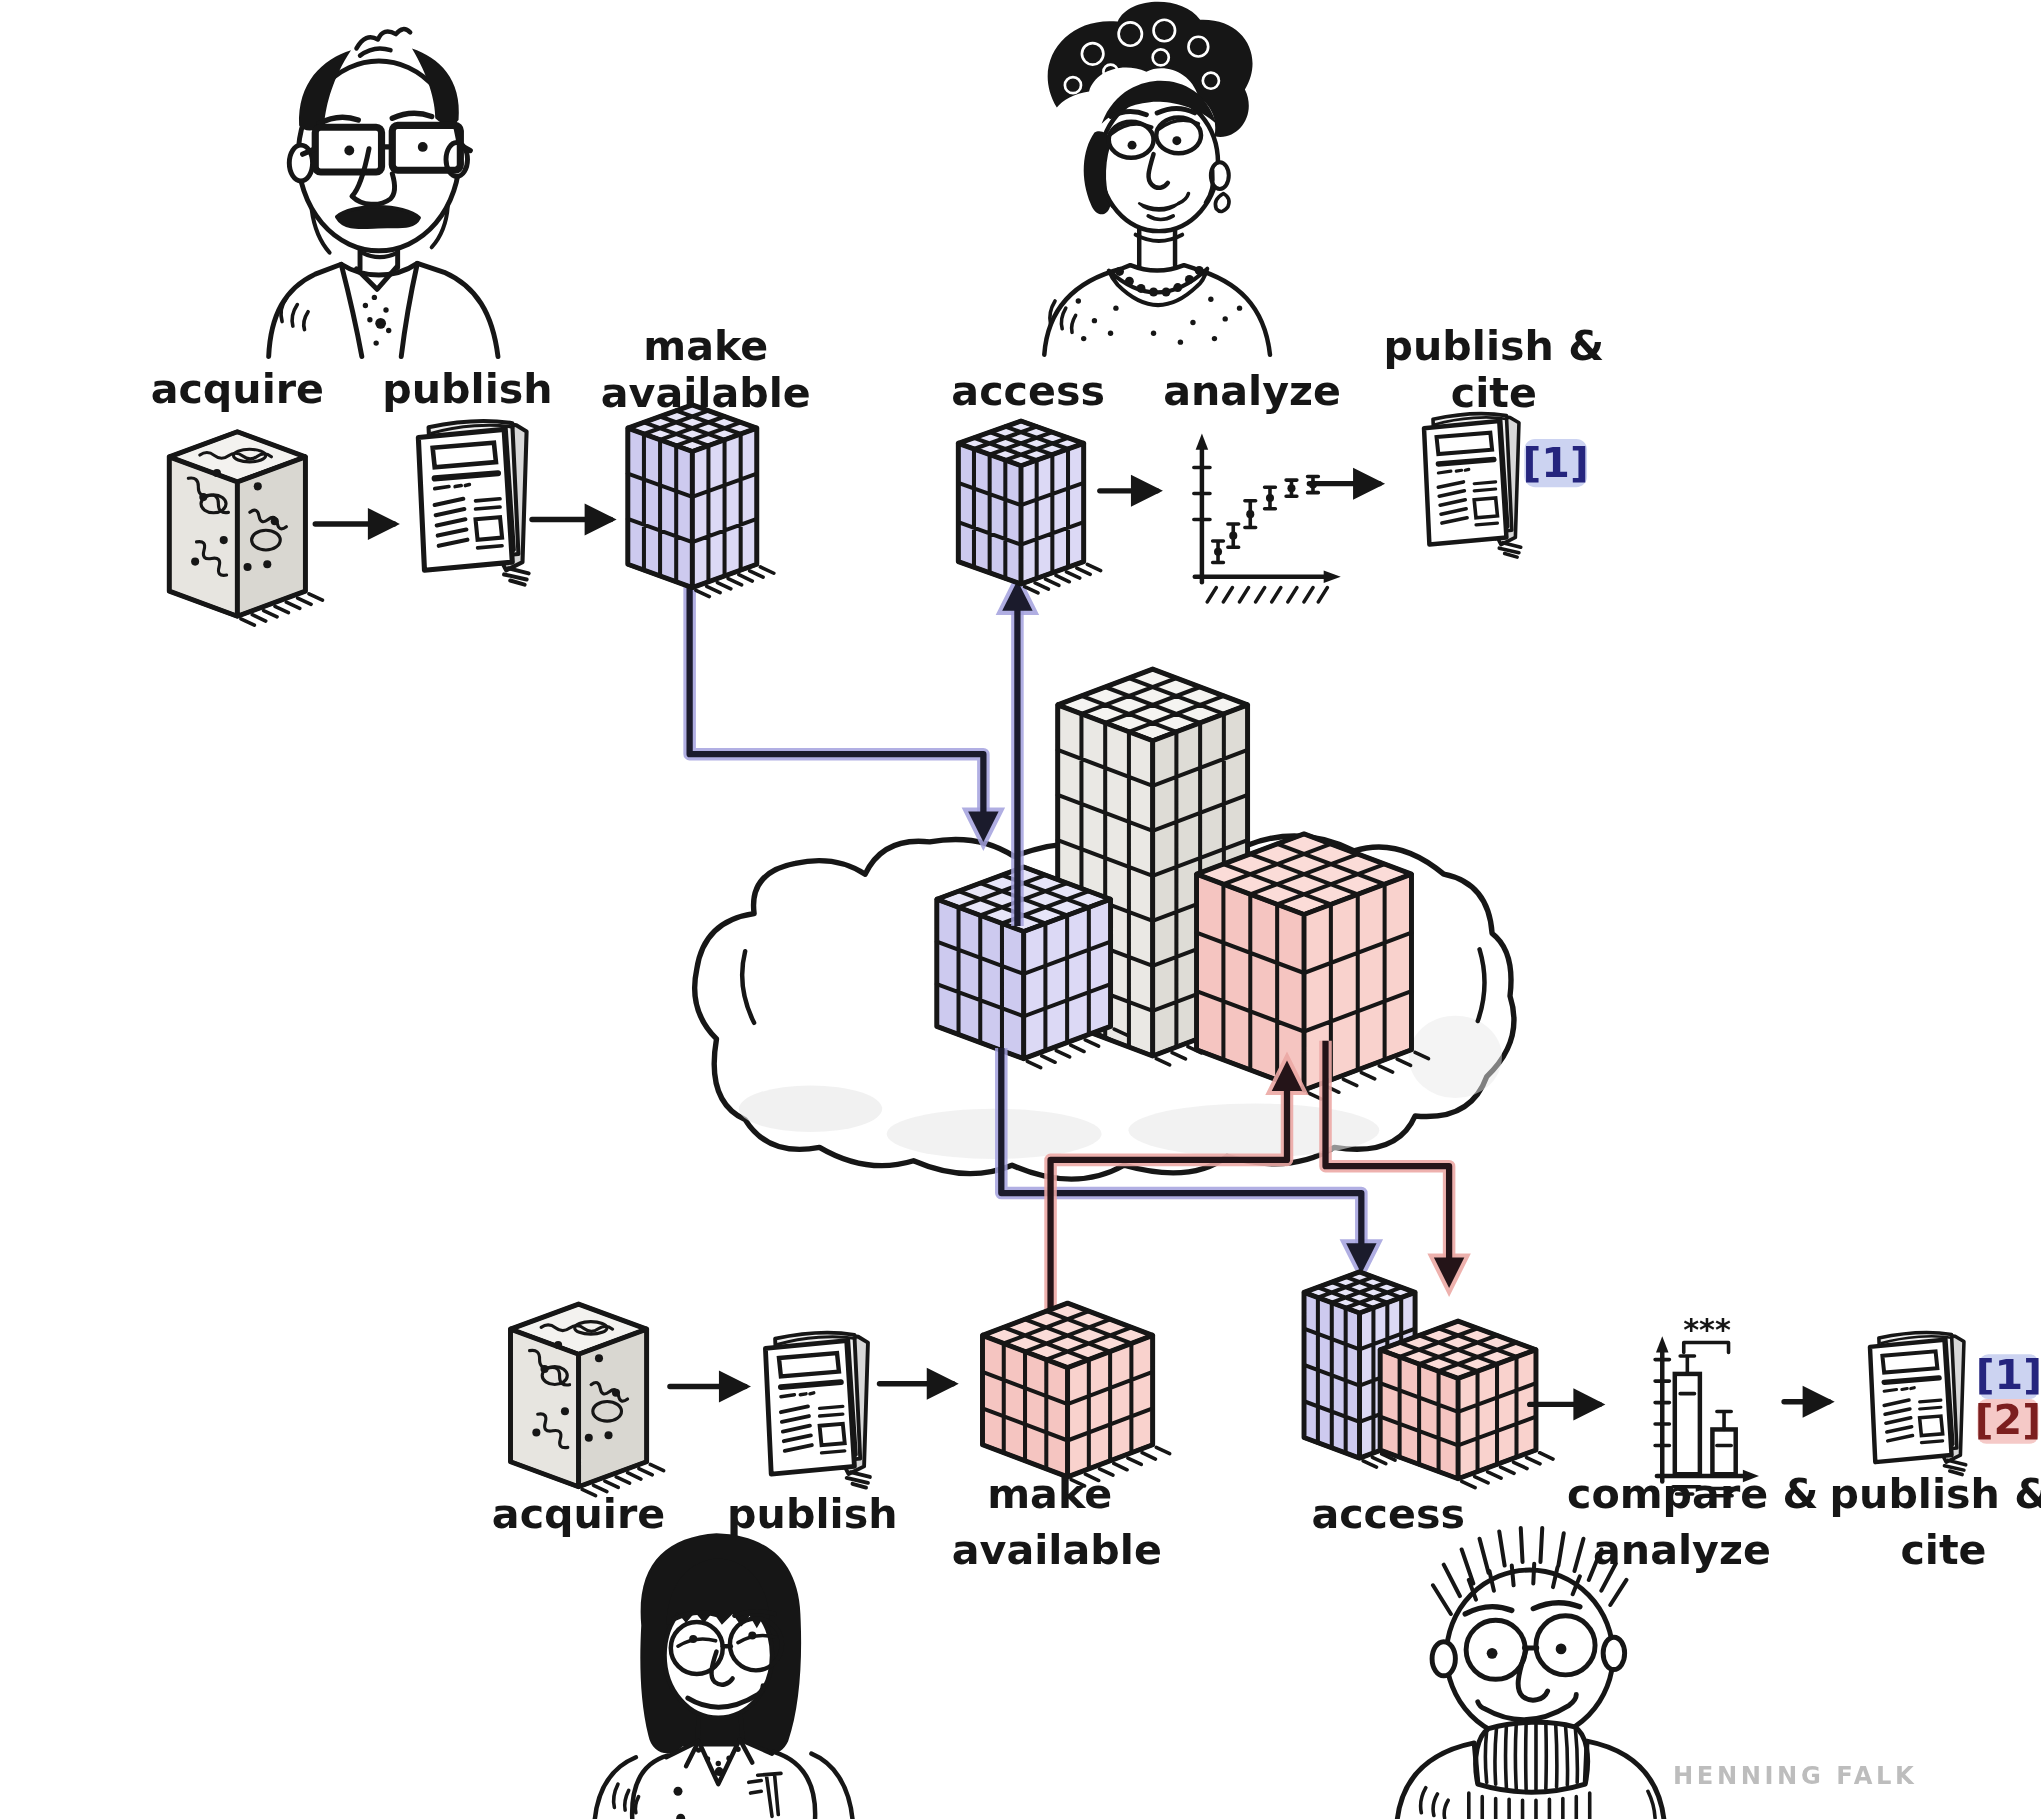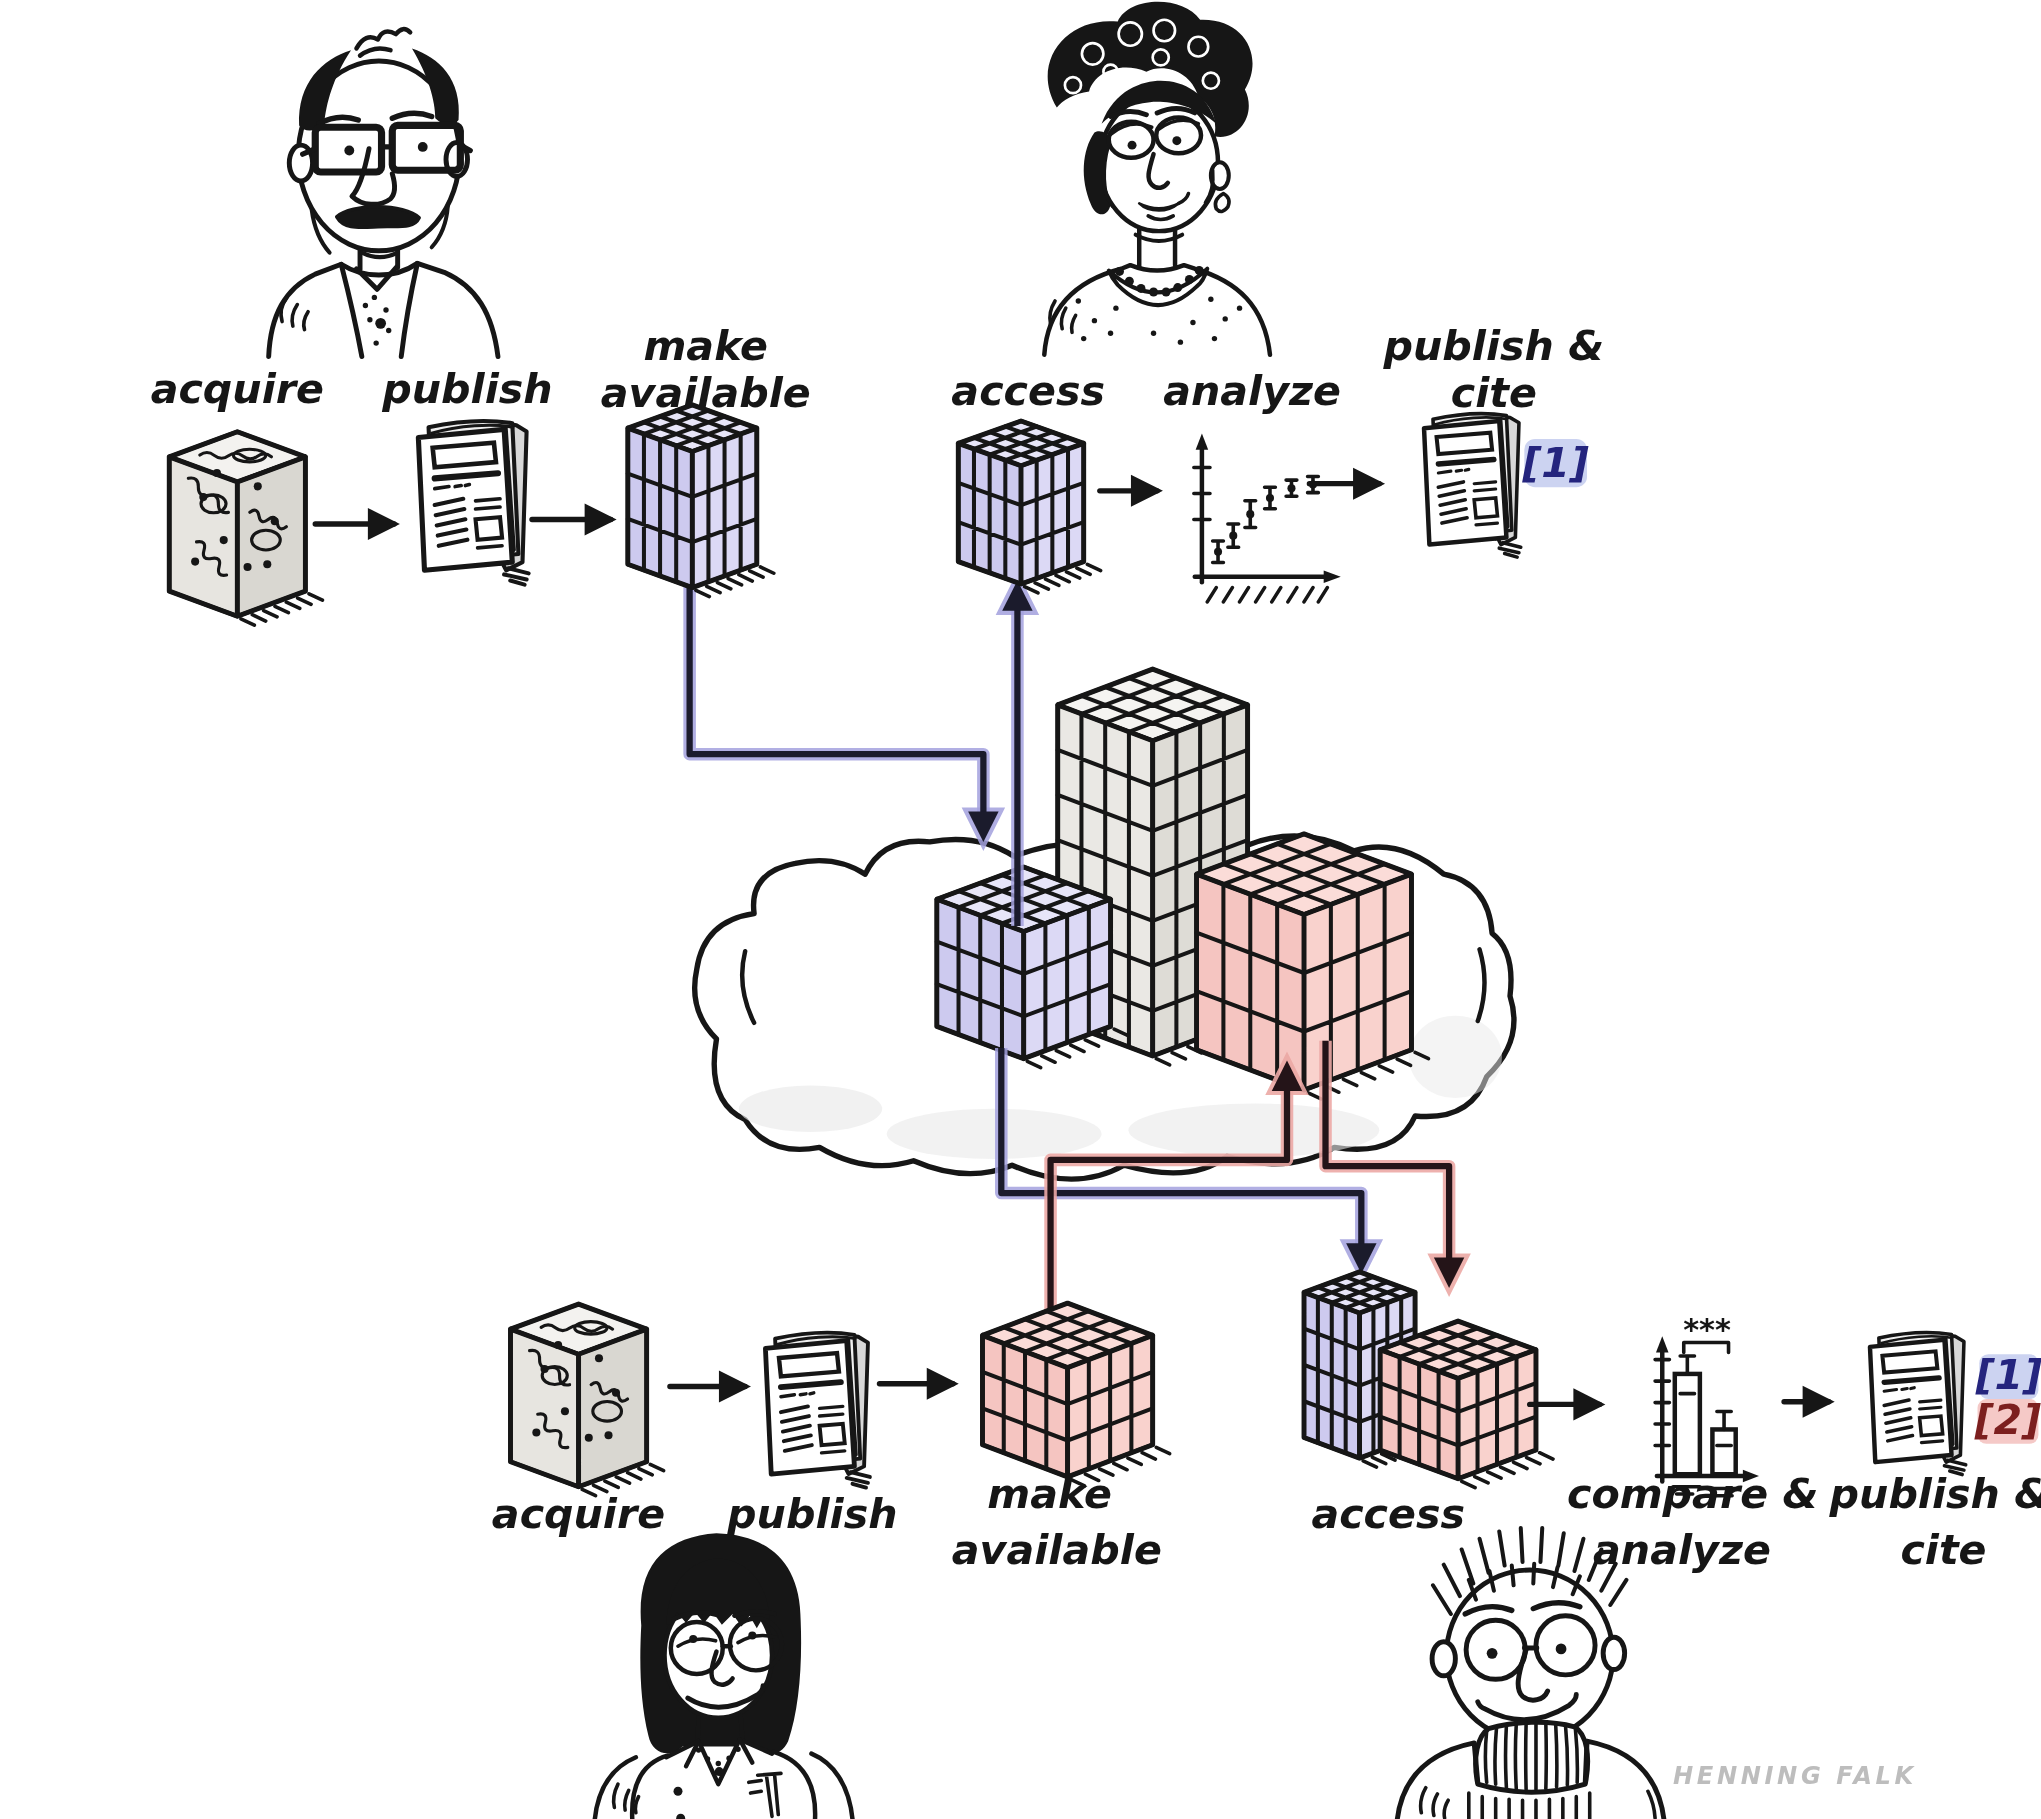--- a/index.html
+++ b/index.html
@@ -1,16 +1,16 @@
 <!DOCTYPE html>
 <html style="font-size:14.3px"><head>
 <meta charset="utf-8">
 <style>
   html,body{margin:0;padding:0;background:#ffffff;}
-  .stage{position:relative;width:2042px;height:1820px;background:#fff;overflow:hidden;font-style:italic;}
+  .stage{position:relative;width:2042px;height:1820px;background:#fff;overflow:hidden;}
   svg{position:absolute;left:0;top:0;}
   .lbl{font-family:"DejaVu Sans",sans-serif;font-weight:700;font-size:46px;fill:#161616;text-anchor:middle;}
   .cite{font-family:"DejaVu Sans",sans-serif;font-weight:700;font-size:46px;text-anchor:middle;}
   .c1{fill:#25257e;}
   .c2{fill:#7c1f1f;}
   .sig{font-family:"DejaVu Sans",sans-serif;font-weight:700;font-size:27px;letter-spacing:4px;fill:#bdbdbd;}
   .stars{font-family:"DejaVu Sans",sans-serif;font-weight:700;font-size:34px;fill:#161616;text-anchor:middle;}
   .ink{stroke:#161616;fill:none;stroke-linecap:round;stroke-linejoin:round;}
 </style>
 </head>

